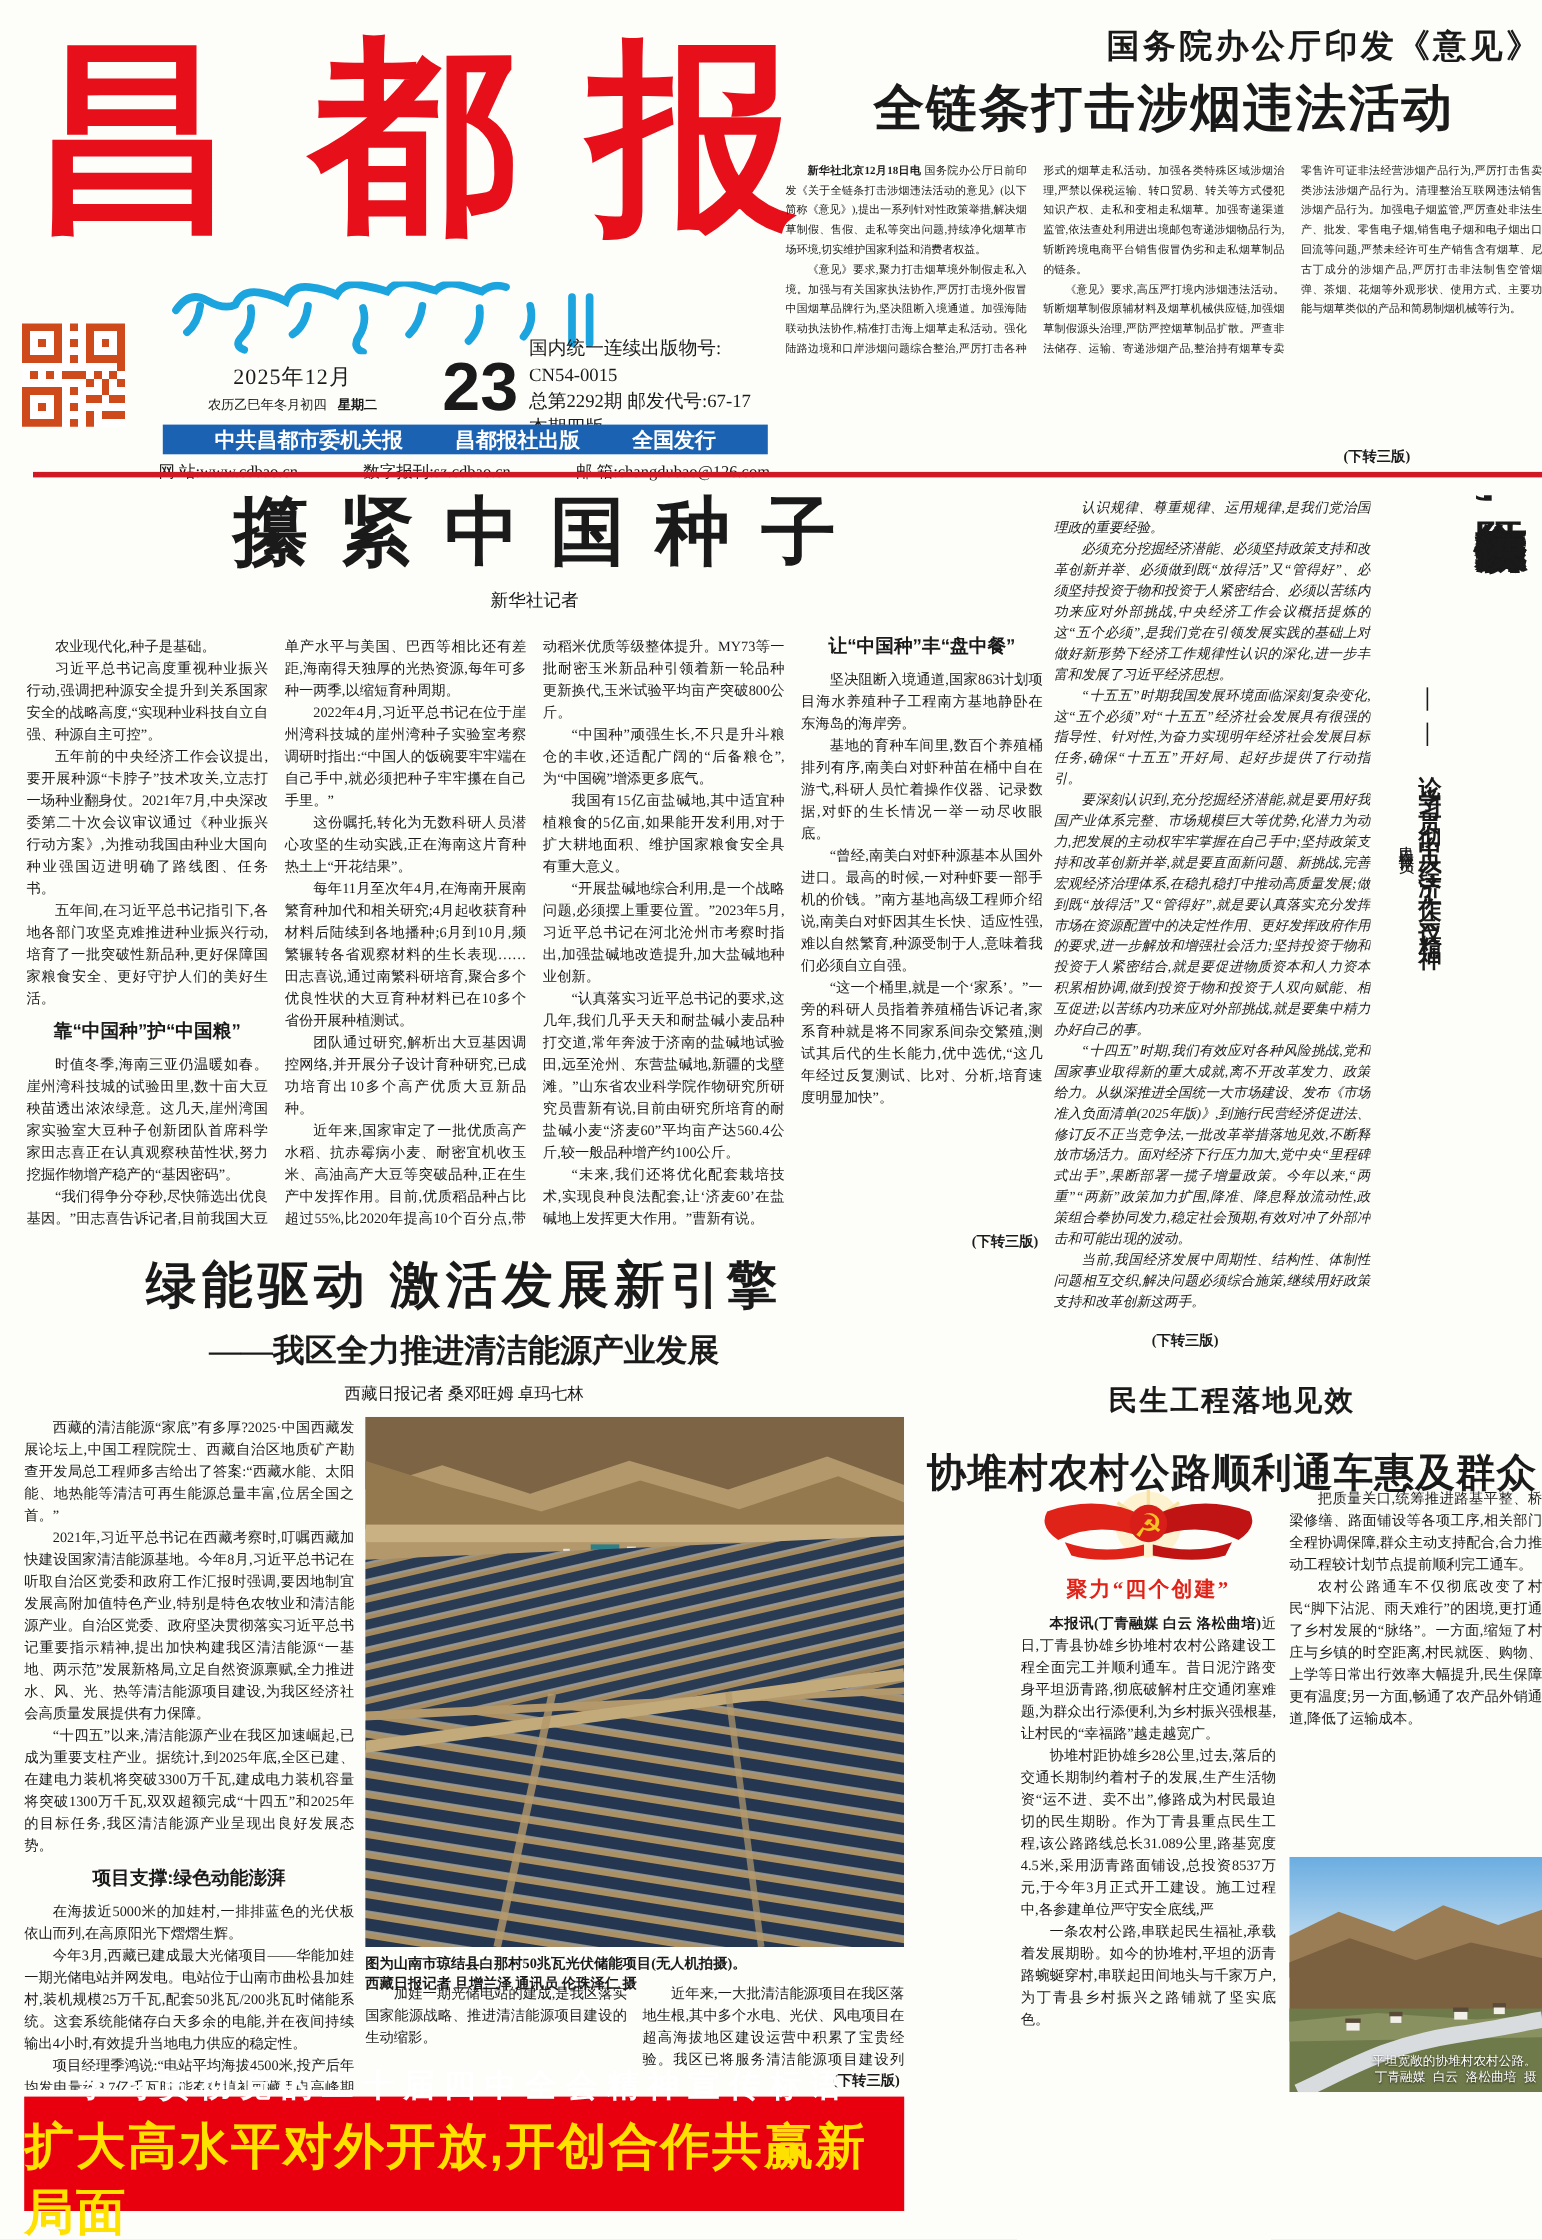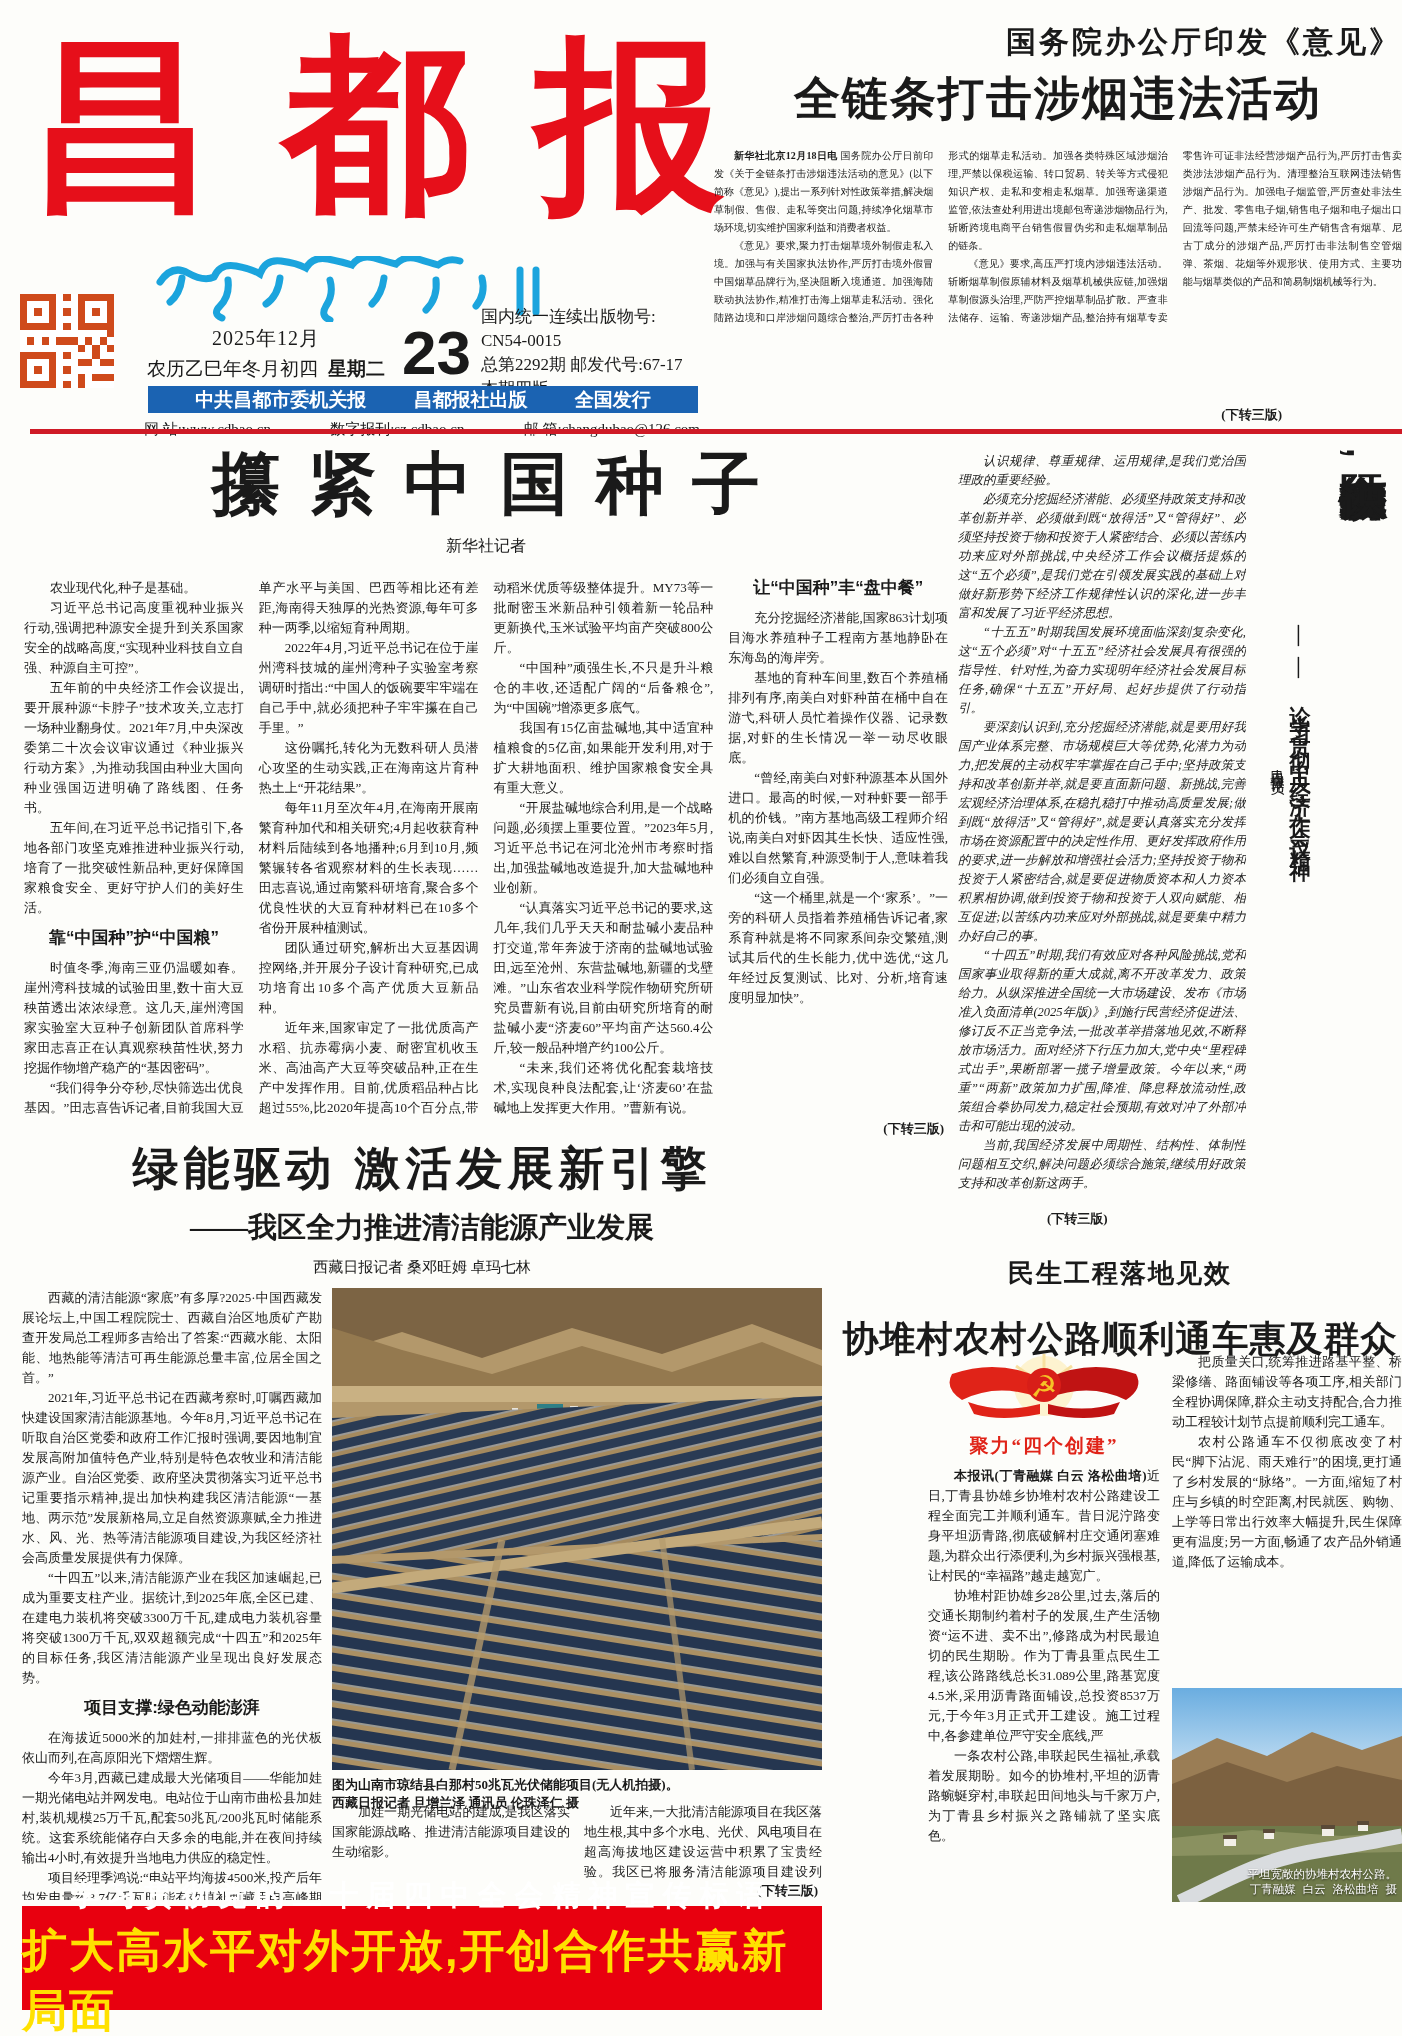--- a/index.html
+++ b/index.html
@@ -12,21 +12,21 @@
   .mast-title{left:20px;top:0px;width:696px;height:252px;display:flex;justify-content:space-between;
       padding:0 8px;color:#e60f1a;font-weight:900;font-size:188px;line-height:248px;
       font-family:"DejaVu Serif","Liberation Serif",serif;}
   .mast-title span{display:block;}
   .tibetan{left:152px;top:256px;width:402px;height:66px;}
   .sr{position:absolute;width:1px;height:1px;overflow:hidden;clip-path:inset(50%);}
   .qr{left:20px;top:294px;width:94px;height:94px;}
   .info{left:140px;top:324px;width:560px;height:58px;display:flex;align-items:center;gap:10px;}
   .info .datecol{width:252px;text-align:center;}
   .info .d1{font-size:20px;letter-spacing:1px;}
-  .info .d2{font-size:19px;margin-top:4px;}
+  .info .d2{font-size:12px;margin-top:4px;}
   .info .d2 b{font-weight:700;margin-left:10px;}
   .info .day{font-size:62px;font-weight:900;line-height:58px;}
   .info .issuecol{flex:1;font-size:17px;line-height:24px;}
   .orgbar{left:148px;top:386px;width:550px;height:27px;background:#1b63b2;color:#fff;
       display:flex;justify-content:space-evenly;align-items:center;font-size:19px;font-weight:700;}
   .contacts{left:144px;top:420px;width:556px;display:flex;justify-content:space-between;font-size:15px;}
   .redrule{left:30px;top:429px;width:1372px;height:5px;background:#cf1a26;}
 
   
   .jtext p{margin:0;text-indent:2em;text-align:justify;}
@@ -192,21 +192,21 @@
           <p>团队通过研究,解析出大豆基因调控网络,并开展分子设计育种研究,已成功培育出10多个高产优质大豆新品种。</p>
           <p>近年来,国家审定了一批优质高产水稻、抗赤霉病小麦、耐密宜机收玉米、高油高产大豆等突破品种,正在生产中发挥作用。目前,优质稻品种占比超过55%,比2020年提高10个百分点,带动稻米优质等级整体提升。MY73等一批耐密玉米新品种引领着新一轮品种更新换代,玉米试验平均亩产突破800公斤。</p>
           <p>“中国种”顽强生长,不只是升斗粮仓的丰收,还适配广阔的“后备粮仓”,为“中国碗”增添更多底气。</p>
           <p>我国有15亿亩盐碱地,其中适宜种植粮食的5亿亩,如果能开发利用,对于扩大耕地面积、维护国家粮食安全具有重大意义。</p>
           <p>“开展盐碱地综合利用,是一个战略问题,必须摆上重要位置。”2023年5月,习近平总书记在河北沧州市考察时指出,加强盐碱地改造提升,加大盐碱地种业创新。</p>
           <p>“认真落实习近平总书记的要求,这几年,我们几乎天天和耐盐碱小麦品种打交道,常年奔波于济南的盐碱地试验田,远至沧州、东营盐碱地,新疆的戈壁滩。”山东省农业科学院作物研究所研究员曹新有说,目前由研究所培育的耐盐碱小麦“济麦60”平均亩产达560.4公斤,较一般品种增产约100公斤。</p>
           <p>“未来,我们还将优化配套栽培技术,实现良种良法配套,让‘济麦60’在盐碱地上发挥更大作用。”曹新有说。</p>
         </div>
       <h3 class="sub">让“中国种”丰“盘中餐”</h3>
       <div>
-          <p>充分挖掘经济潜能,国家863计划项目海水养殖种子工程南方基地静卧在东海岛的海岸旁。</p>
+          <p>坚决阻断入境通道,国家863计划项目海水养殖种子工程南方基地静卧在东海岛的海岸旁。</p>
           <p>基地的育种车间里,数百个养殖桶排列有序,南美白对虾种苗在桶中自在游弋,科研人员忙着操作仪器、记录数据,对虾的生长情况一举一动尽收眼底。</p>
           <p>“曾经,南美白对虾种源基本从国外进口。最高的时候,一对种虾要一部手机的价钱。”南方基地高级工程师介绍说,南美白对虾因其生长快、适应性强,难以自然繁育,种源受制于人,意味着我们必须自立自强。</p>
           <p>“这一个桶里,就是一个‘家系’。”一旁的科研人员指着养殖桶告诉记者,家系育种就是将不同家系间杂交繁殖,测试其后代的生长能力,优中选优,“这几年经过反复测试、比对、分析,培育速度明显加快”。</p>
         </div>
     </div>
     <div class="seed-jump jump">(下转三版)</div>
   </div>
 
   <div class="abs editorial">
     <div class="ed-body jtext">

